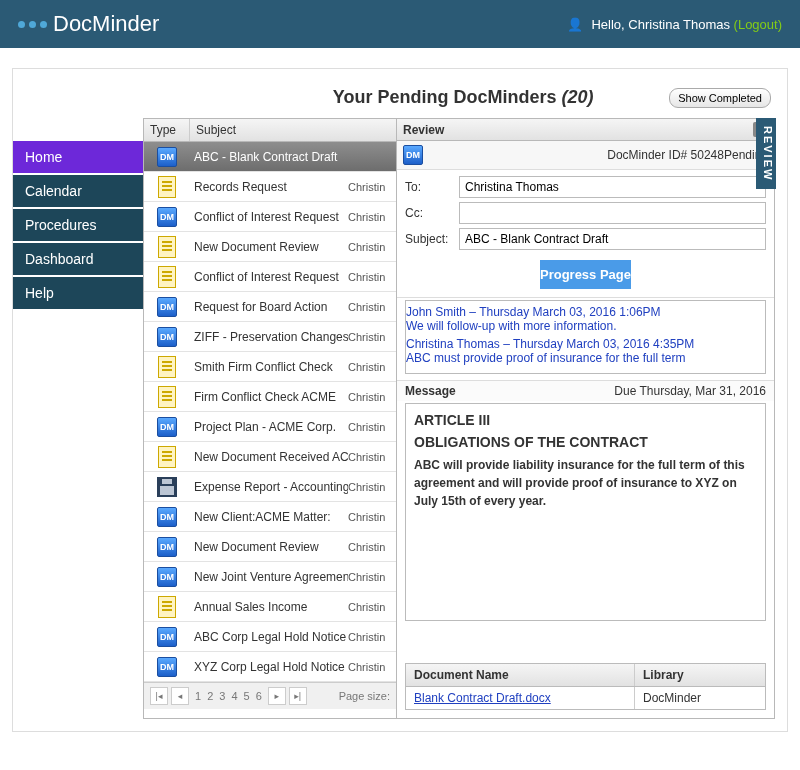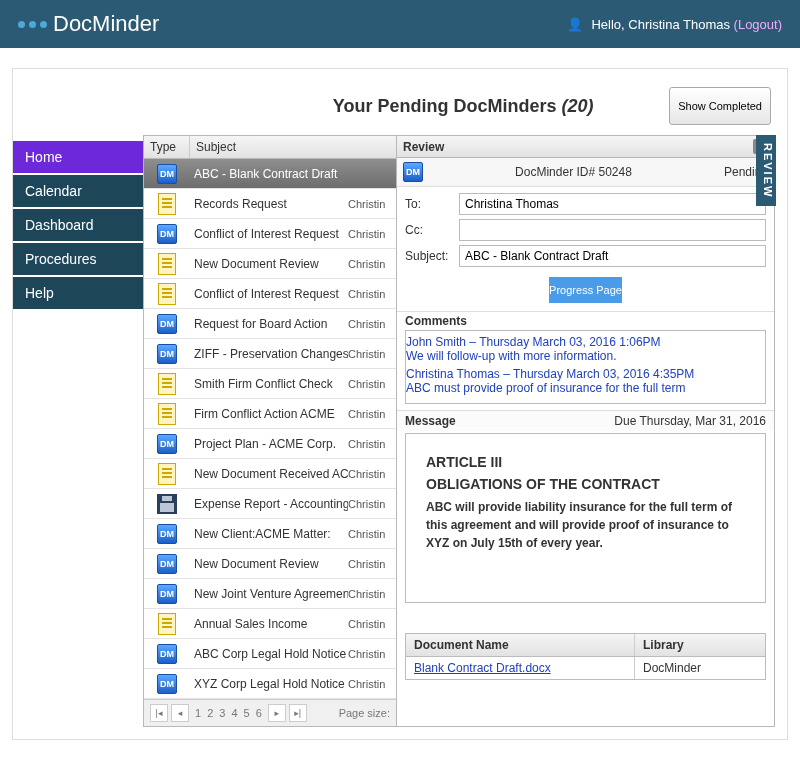--- a/index.html
+++ b/index.html
@@ -4,30 +4,30 @@
 <style>
 *{box-sizing:border-box;margin:0;padding:0}
 body{font-family:"Segoe UI",Arial,sans-serif;background:#fff;font-size:13px;color:#333}
 .topbar{background:#2b5a75;height:48px;display:flex;align-items:center;justify-content:space-between;padding:0 18px;color:#fff}
 .brand{display:flex;align-items:center;gap:6px}
 .brand-dots{display:flex;gap:4px}
 .brand-dots span{width:7px;height:7px;border-radius:50%;background:#4fa8d8;display:inline-block}
 .brand-name{font-size:22px;font-weight:300}
 .user-area{font-size:13px}
 .user-area .ui{color:#5fb8e6;margin-right:4px}
-.logout{color:#f0abfc;cursor:pointer}
+.logout{color:#84cc16;cursor:pointer}
 .container{display:flex;padding:12px 12px 12px 0;border:1px solid #ddd;margin:20px 12px 0 12px}
 .sidebar{width:130px;padding:60px 0 0 0}
 .nav-item{background:#1d4659;color:#fff;padding:8px 12px;margin-bottom:2px;font-size:14px;cursor:pointer}
 .nav-item.active{background:#6d28d9}
 .main{flex:1;display:flex;flex-direction:column;position:relative}
 .page-head{display:flex;justify-content:space-between;align-items:center;padding:6px 4px 10px 4px}
 .page-title{flex:1;text-align:center;font-size:18px;font-weight:bold}
 .page-title em{font-style:italic}
-.btn-show{font-size:11px;padding:12px 8px;border:1px solid #aaa;border-radius:3px;background:linear-gradient(#fff,#e6e6e6);cursor:pointer}
+.btn-show{font-size:11px;padding:3px 8px;border:1px solid #aaa;border-radius:9px;background:linear-gradient(#fff,#e6e6e6);cursor:pointer}
 .columns{display:flex;gap:0;position:relative}
 .list-col{width:254px;border:1px solid #b8b8b8}
 .list-header{display:flex;background:linear-gradient(#f5f5f5,#e2e2e2);border-bottom:1px solid #b8b8b8;font-size:12px}
 .lh-type{width:46px;padding:4px 6px;border-right:1px solid #ccc}
 .lh-subject{flex:1;padding:4px 6px}
 .list-body{}
 .row{display:flex;align-items:center;height:30px;border-bottom:1px solid #e3e3e3;cursor:pointer}
 .row.selected{background:linear-gradient(#8e8e8e,#6d6d6d);color:#fff}
 .row .ico{width:46px;display:flex;align-items:center;justify-content:center}
 .row .subj{flex:1;padding:0 4px;white-space:nowrap;overflow:hidden;font-size:12px}
@@ -41,34 +41,34 @@
 .ico-disk::after{content:"";position:absolute;bottom:2px;left:3px;width:14px;height:9px;background:#bcc6d4}
 .pager{display:flex;align-items:center;gap:3px;padding:4px 6px;background:#f0f0f0;border-top:1px solid #ccc;font-size:11px;color:#777}
 .pager .pg-btn{width:18px;height:18px;border:1px solid #ccc;background:#fff;display:flex;align-items:center;justify-content:center;font-size:9px;cursor:pointer}
 .pager .pg-num{padding:0 3px;cursor:pointer}
 .pager .pgsz{margin-left:auto}
 .review-col{flex:1;border:1px solid #b8b8b8;border-left:none;display:flex;flex-direction:column;font-size:12px}
 .review-head{background:linear-gradient(#f5f5f5,#e2e2e2);padding:3px 6px;border-bottom:1px solid #b8b8b8;display:flex;justify-content:space-between;align-items:center;font-weight:bold}
 .review-head .close{width:15px;height:15px;background:#888;color:#fff;font-size:10px;display:flex;align-items:center;justify-content:center;border-radius:2px;cursor:pointer}
 .id-bar{display:flex;align-items:center;padding:4px 6px;background:#f7f7f7;border-bottom:1px solid #ddd}
 .id-bar .ico-dm{margin-right:auto}
-.id-bar .idtxt{flex:1;text-align:center}
+.id-bar .idtxt{flex:1;text-align:right}
 .form-area{padding:6px 8px;border-bottom:1px solid #ddd}
 .frow{display:flex;align-items:center;margin-bottom:4px}
 .frow label{width:54px;padding-right:6px}
 .frow input{flex:1;border:1px solid #bbb;padding:3px 5px;font-size:12px}
 .prog-wrap{text-align:center;padding:6px 0 2px 0}
-.prog-btn{background:#4a9be8;color:#fff;border:none;padding:7px 0;font-size:11px;font-weight:normal;cursor:pointer}
+.prog-btn{background:#4a9be8;color:#fff;border:none;padding:7px 0;font-size:13px;font-weight:bold;cursor:pointer}
 .comments{padding:2px 8px 6px 8px}
 .comments .clabel{font-weight:bold;margin-bottom:2px}
 .cbox{border:1px solid #bbb;padding:4px 0;font-size:12px}
 .cbox .chead{color:#2040c0}
 .cbox .cbody{color:#2040c0;margin-bottom:4px}
 .msg-head{display:flex;justify-content:space-between;padding:3px 8px;font-weight:bold;border-top:1px solid #ddd;background:#fbfbfb}
-.msg-body{border:1px solid #bbb;margin:2px 8px 12px 8px;padding:20px;height:170px;overflow:auto;font-size:12px;position:relative}
+.msg-body{border:1px solid #bbb;margin:2px 8px 24px 8px;padding:8px;height:218px;overflow:auto;font-size:12px;position:relative}
 .msg-body h3{font-size:14px;margin-bottom:6px;font-family:Arial}
 .msg-body p{font-weight:bold;line-height:1.5}
 .doc-table{margin:18px 8px 8px 8px;border:1px solid #bbb}
 .doc-table .dt-head{display:flex;background:linear-gradient(#f5f5f5,#e2e2e2);border-bottom:1px solid #bbb;font-weight:bold}
 .doc-table .dt-row{display:flex}
 .doc-table .c1{flex:1;padding:4px 8px;border-right:1px solid #ccc}
 .doc-table .c2{width:130px;padding:4px 8px}
 .doc-link{color:#2040c0;text-decoration:underline;cursor:pointer}
 .side-tab{position:absolute;right:-1px;top:0;width:20px;background:#2b5a75;color:#fff;writing-mode:vertical-rl;text-align:center;padding:8px 2px;font-size:11px;letter-spacing:2px;font-weight:bold}
 </style>
@@ -88,22 +88,22 @@
     <span class="ui">👤</span>
     <span>Hello, Christina Thomas</span>
     <span class="logout">(Logout)</span>
   </div>
 </div>
 
 <div class="container">
   <div class="sidebar" id="sidebar">
       <div class="nav-item active">Home</div>
       <div class="nav-item">Calendar</div>
+      <div class="nav-item">Procedures</div>
       <div class="nav-item">Dashboard</div>
-      <div class="nav-item">Procedures</div>
       <div class="nav-item">Help</div>
     </div>
 
   <div class="main">
     <div class="page-head">
       <div style="width:110px"></div>
       <div class="page-title">
         <span>Your Pending DocMinders </span><em>(20)</em>
       </div>
       <button class="btn-show">Show Completed</button>
@@ -171,21 +171,21 @@
               <div class="ico">
                 <div class="ico-doc"></div>
               </div>
               <div class="subj">Smith Firm Conflict Check</div>
               <div class="owner">Christin</div>
             </div>
             <div class="row">
               <div class="ico">
                 <div class="ico-doc"></div>
               </div>
-              <div class="subj">Firm Conflict Action ACME</div>
+              <div class="subj">Firm Conflict Check ACME</div>
               <div class="owner">Christin</div>
             </div>
             <div class="row">
               <div class="ico">
                 <div class="ico-dm">DM</div>
               </div>
               <div class="subj">Project Plan - ACME Corp.</div>
               <div class="owner">Christin</div>
             </div>
             <div class="row">
@@ -274,21 +274,20 @@
               <label>Cc:</label>
               <input value="" style="">
             </div>
           <div class="frow">
               <label>Subject:</label>
               <input value="ABC - Blank Contract Draft" style="">
             </div>
           <div class="prog-wrap"><button class="prog-btn">Progress Page</button></div>
         </div>
         <div class="comments">
-          <div class="clabel">Comments</div>
           <div class="cbox" id="cbox">
               <div class="chead">John Smith – Thursday March 03, 2016 1:06PM</div>
               <div class="cbody">We will follow-up with more information.</div>
               <div class="chead">Christina Thomas – Thursday March 03, 2016 4:35PM</div>
               <div class="cbody">ABC must provide proof of insurance for the full term</div>
             </div>
         </div>
         <div class="msg-head">
           <span>Message</span>
           <span style="font-weight:normal">Due Thursday, Mar 31, 2016</span>

